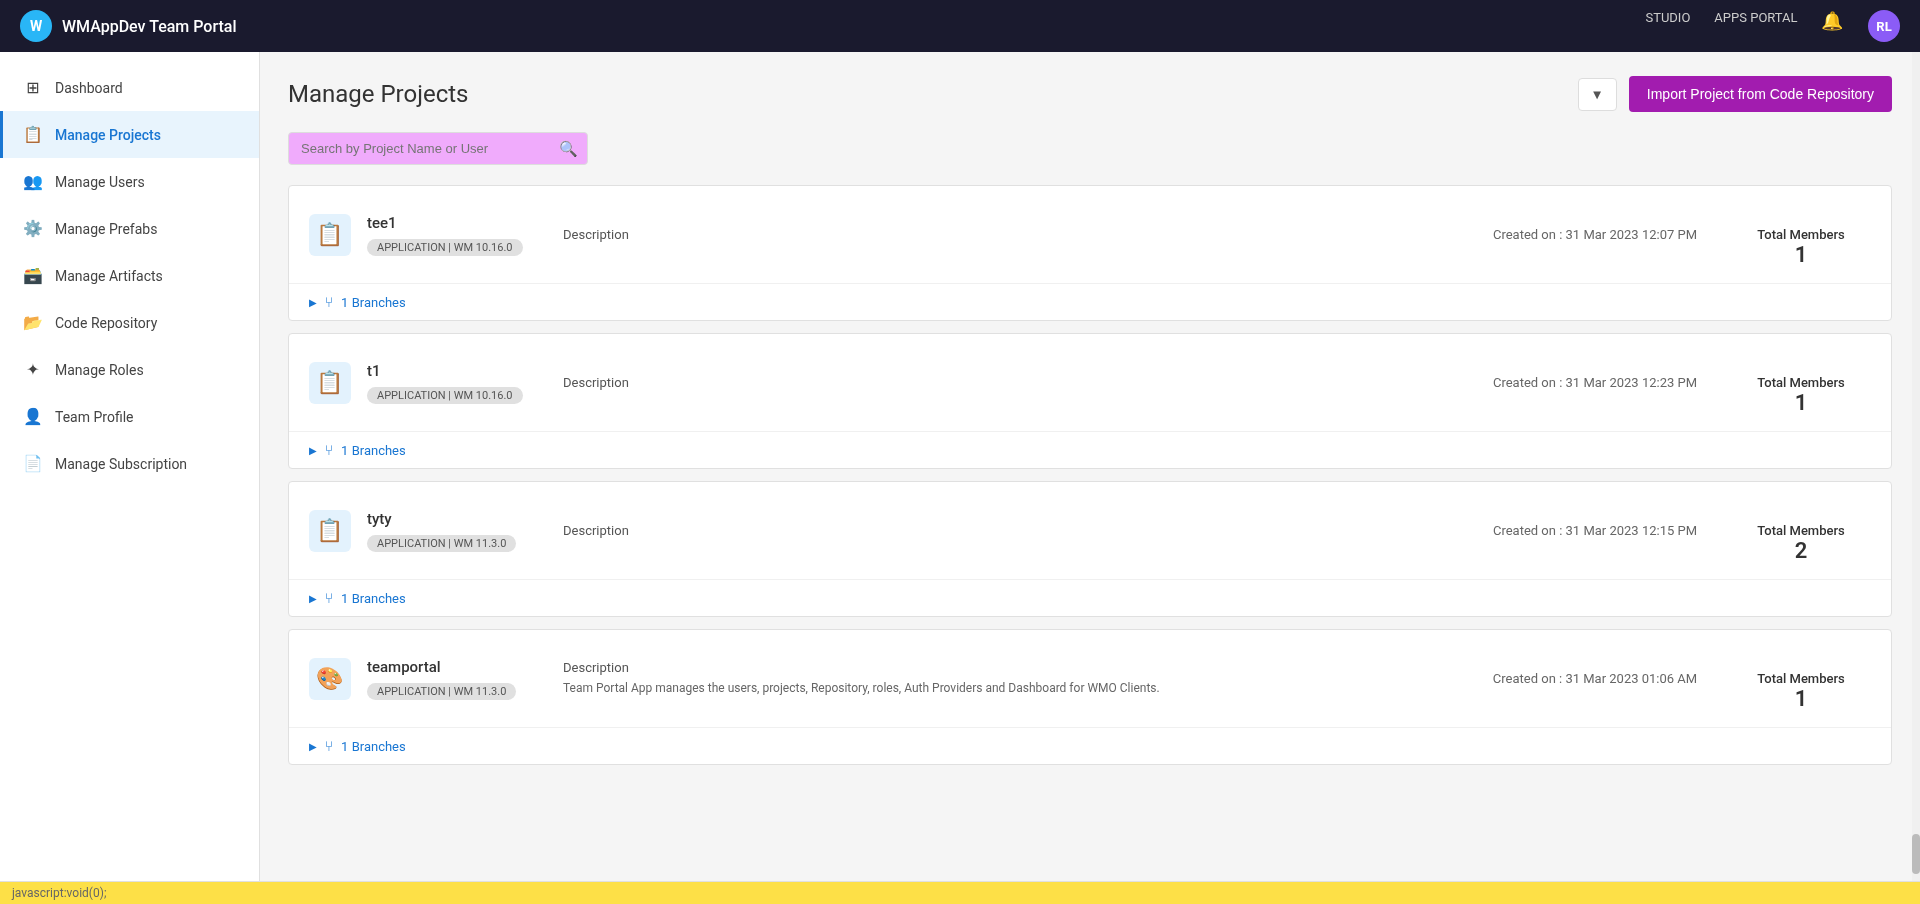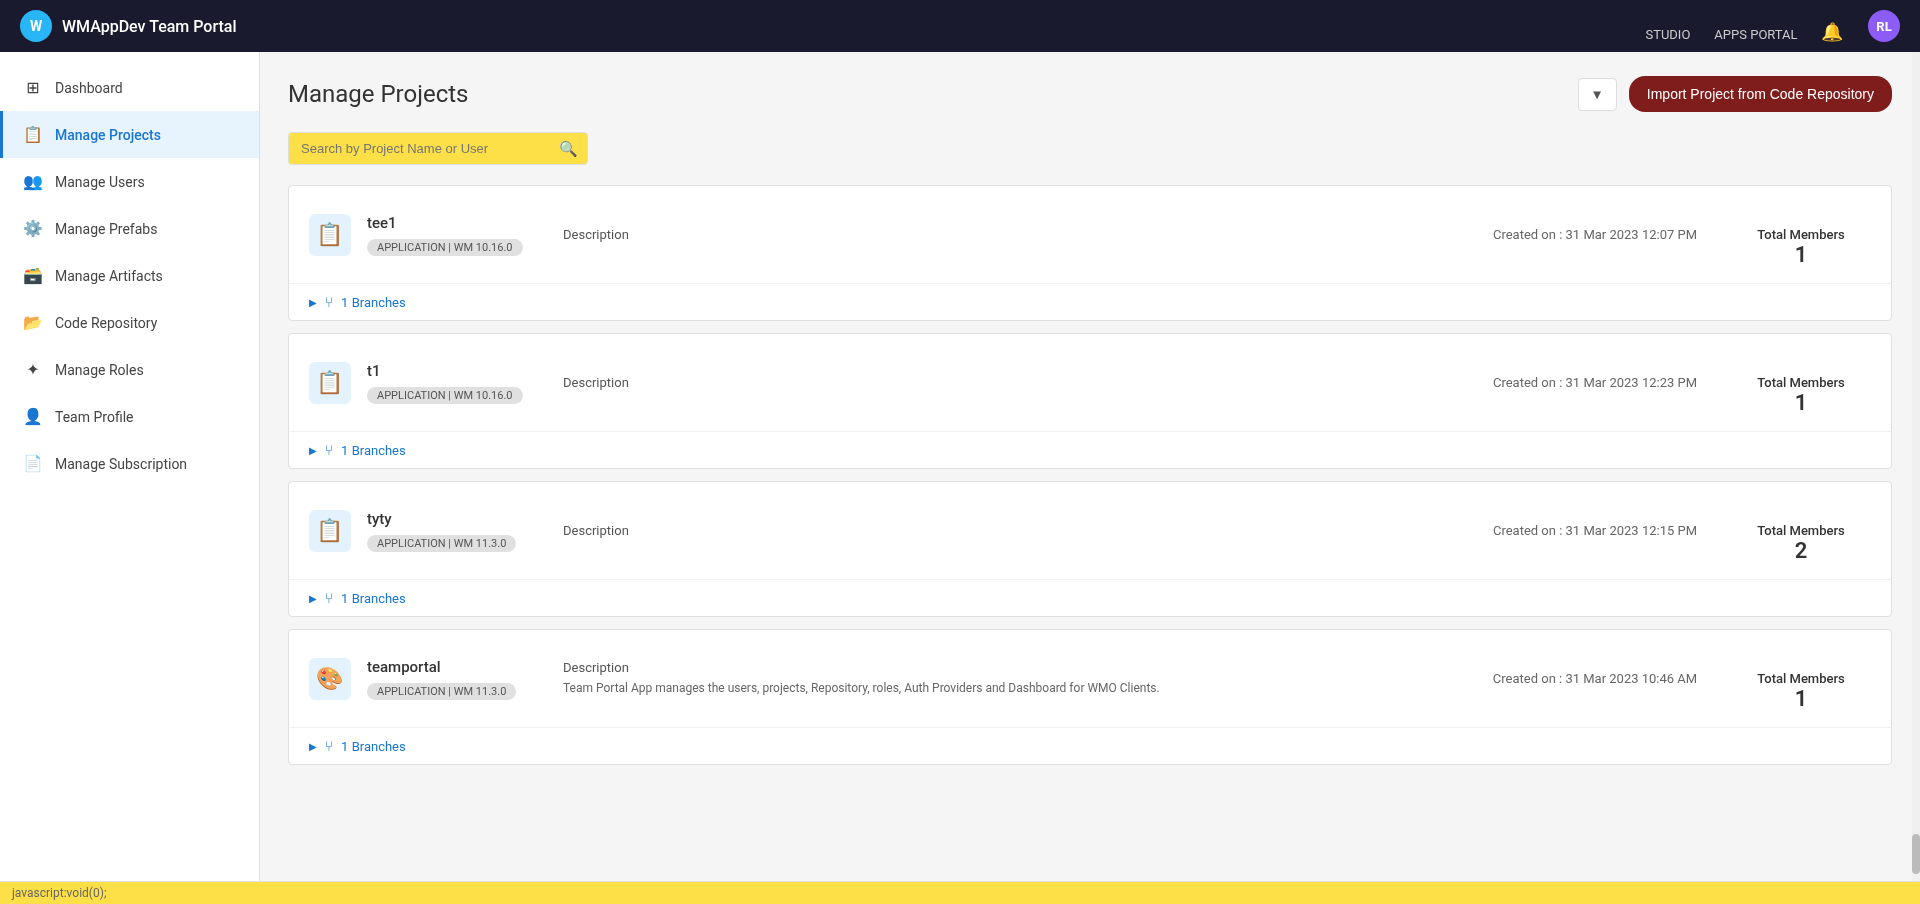--- a/index.html
+++ b/index.html
@@ -27,21 +27,21 @@
     }
     .topnav-logo-icon {
       width: 32px; height: 32px;
       background: #29b6f6;
       border-radius: 50%;
       display: flex; align-items: center; justify-content: center;
       color: #fff; font-size: 14px; font-weight: bold;
     }
     .topnav-right {
       display: flex;
-      align-items: flex-end;
+      align-items: flex-start;
       gap: 24px;
       color: #ccc;
       font-size: 13px;
       margin-left: 24px;
     }
     .topnav-right a {
       color: #ccc;
       text-decoration: none;
       cursor: pointer;
     }
@@ -121,24 +121,24 @@
     }
     .filter-btn {
       background: #fff;
       border: 1px solid #ddd;
       border-radius: 4px;
       padding: 8px 12px;
       cursor: pointer;
       color: #555;
     }
     .import-btn {
-      background: #7f1d1d;
+      background: #a21caf;
       color: #fff;
       border: none;
-      border-radius: 16px;
+      border-radius: 4px;
       padding: 10px 18px;
       font-size: 14px;
       cursor: pointer;
     }
 
     
     .tabs {
       display: flex;
       border-bottom: 2px solid #e0e0e0;
       margin-bottom: 20px;
@@ -164,21 +164,21 @@
       width: 300px;
       margin-bottom: 20px;
     }
     .search-input {
       width: 100%;
       padding: 8px 36px 8px 12px;
       border: 1px solid #ddd;
       border-radius: 4px;
       font-size: 13px;
       color: #555;
-      background: #fde047;
+      background: #f0abfc;
     }
     .search-icon-btn {
       position: absolute;
       right: 10px;
       top: 50%;
       transform: translateY(-50%);
       color: #1976d2;
       font-size: 15px;
       cursor: pointer;
     }
@@ -451,21 +451,21 @@
               <span style="font-size:22px;">🎨</span>
             </div>
       <div class="project-info">
         <div class="project-name">teamportal</div>
         <span class="project-badge">APPLICATION | WM 11.3.0</span>
       </div>
       <div class="project-description">
         <span>Description</span>
         <div class="project-description-text">Team Portal App manages the users, projects, Repository, roles, Auth Providers and Dashboard for WMO Clients.</div>
       </div>
-      <div class="project-created">Created on : 31 Mar 2023 10:46 AM</div>
+      <div class="project-created">Created on : 31 Mar 2023 01:06 AM</div>
       <div class="project-members">
         <div class="project-members-label">Total Members</div>
         <div class="project-members-count">1</div>
       </div>
     </div>
     <div class="branches-row">
       <span class="expand-icon">▶</span>
       <span class="branch-icon">⑂</span>
       <span>1 Branches</span>
     </div>

